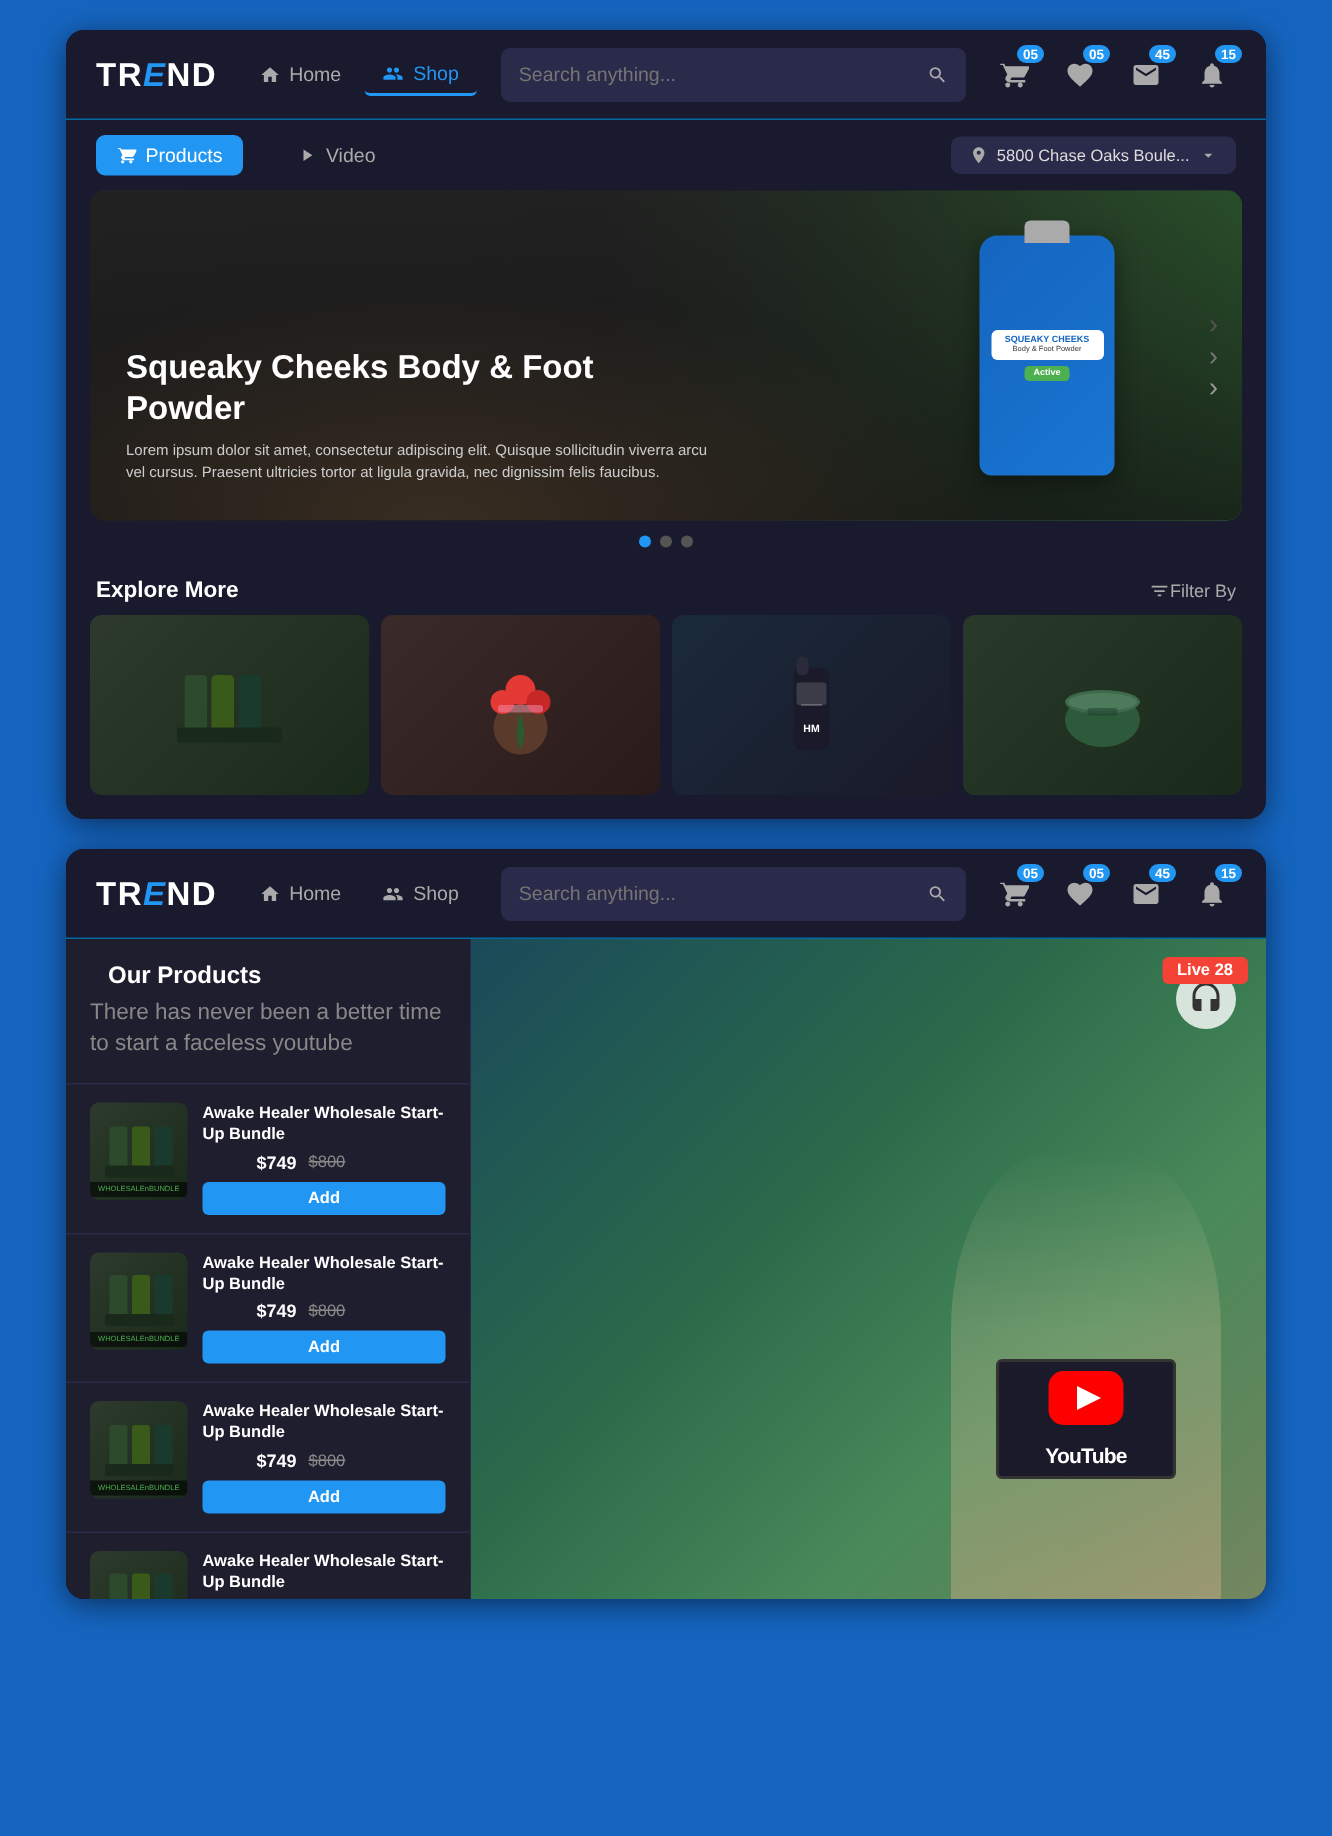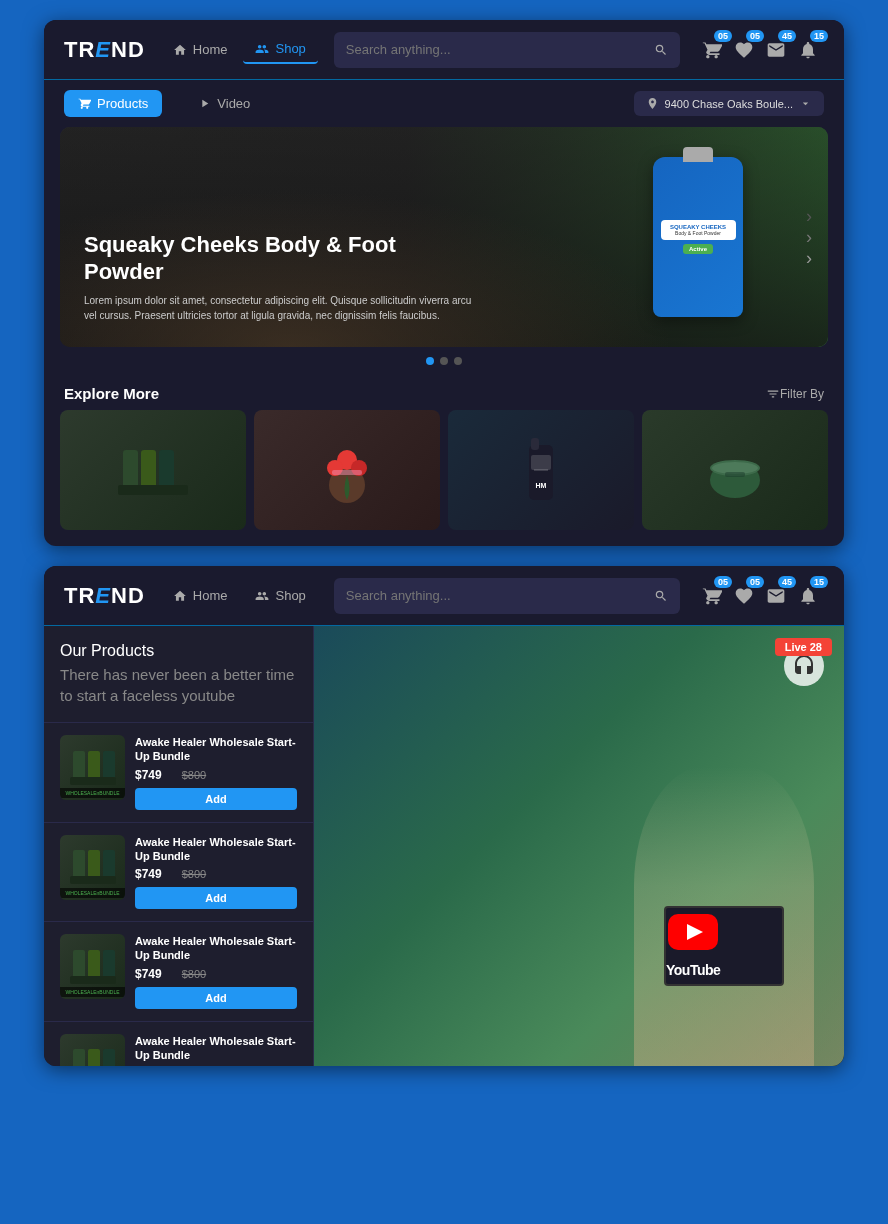--- a/index.html
+++ b/index.html
@@ -80,20 +80,21 @@
       border: none;
       outline: none;
       color: #aaa;
       font-size: 13px;
       flex: 1;
     }
     .search-bar svg { width: 14px; height: 14px; fill: #aaa; }
     .header-icons {
       display: flex;
       align-items: flex-start;
+      gap: 12px;
     }
     .icon-btn {
       position: relative;
       cursor: pointer;
       display: flex;
       align-items: center;
       justify-content: center;
       width: 32px;
       height: 32px;
     }
@@ -331,23 +332,24 @@
       flex-shrink: 0;
     }
     .products-sidebar::-webkit-scrollbar { width: 4px; }
     .products-sidebar::-webkit-scrollbar-track { background: #1e1e2e; }
     .products-sidebar::-webkit-scrollbar-thumb { background: #2a2a4a; }
     .sidebar-header {
       padding: 16px;
     }
     .sidebar-title {
       font-size: 16px;
-      font-weight: 400;
+      font-weight: 700;
       color: white;
       margin-bottom: 4px;
+      margin-left: 12px;
     }
     .sidebar-subtitle {
       font-size: 15px;
       color: #888;
       line-height: 1.4;
     }
     .product-item {
       display: flex;
       align-items: flex-start;
       gap: 10px;
@@ -383,22 +385,23 @@
     .product-name {
       font-size: 11px;
       font-weight: 600;
       color: white;
       line-height: 1.3;
       margin-bottom: 4px;
     }
     .product-pricing {
       display: flex;
       align-items: center;
-      gap: 20px;
+      gap: 8px;
       margin-bottom: 6px;
+      margin-left: 36px;
     }
     .price-new {
       font-size: 12px;
       font-weight: 700;
       color: white;
     }
     .price-old {
       font-size: 11px;
       color: #888;
       text-decoration: line-through;
@@ -546,21 +549,21 @@
         <svg viewBox="0 0 24 24" fill="#aaa">
             <path d="M8 5v14l11-7z"></path>
           </svg>
         <span>Video</span>
       </div>
     </div>
     <div class="location-btn">
       <svg viewBox="0 0 24 24">
           <path d="M12 2C8.13 2 5 5.13 5 9c0 5.25 7 13 7 13s7-7.75 7-13c0-3.87-3.13-7-7-7zm0 9.5c-1.38 0-2.5-1.12-2.5-2.5s1.12-2.5 2.5-2.5 2.5 1.12 2.5 2.5-1.12 2.5-2.5 2.5z"></path>
         </svg>
-      <span>9400 Chase Oaks Boule...</span>
+      <span>5800 Chase Oaks Boule...</span>
       <svg viewBox="0 0 24 24" fill="#aaa" width="12" height="12">
           <path d="M7 10l5 5 5-5z"></path>
         </svg>
     </div>
   </div>
 
   <div class="banner">
     <div class="banner-bg">
       <div class="banner-people"></div>
     </div>
@@ -790,21 +793,21 @@
     </div>
 
     <div class="video-side">
       <div class="live-badge">Live 28</div>
       <div class="video-thumbnail">
 
         <div style="position:absolute;inset:0;background:linear-gradient(135deg, #1a4a5a 0%, #2a6a4a 40%, #4a8a5a 70%, rgba(255,200,150,0.3) 100%);"></div>
 
         <div style="position:absolute;bottom:0;right:30px;width:180px;height:300px;background:linear-gradient(to top, rgba(220,180,140,0.4) 0%, rgba(255,220,180,0.2) 60%, transparent 100%);border-radius:40% 40% 0 0;"></div>
 
-        <div style="position:absolute;bottom:80px;right:60px;width:120px;height:80px;background:#1a1a2a;border-radius:4px;display:flex;align-items:center;justify-content:flex-start;border:2px solid #333;">
+        <div style="position:absolute;bottom:80px;right:60px;width:120px;height:80px;background:#1a1a2a;border-radius:4px;display:flex;align-items:center;justify-content:center;border:2px solid #333;">
           <div class="youtube-logo-container">
             <div class="youtube-play"></div>
             <div class="youtube-text" style="font-size:14px;">YouTube</div>
           </div>
         </div>
 
         <div style="position:absolute;top:20px;right:20px;width:40px;height:40px;border-radius:50%;background:rgba(255,255,255,0.8);display:flex;align-items:center;justify-content:center;">
           <svg width="24" height="24" viewBox="0 0 24 24" fill="#333">
               <path d="M12 1c-4.97 0-9 4.03-9 9v7c0 1.66 1.34 3 3 3h3v-8H5v-2c0-3.87 3.13-7 7-7s7 3.13 7 7v2h-4v8h3c1.66 0 3-1.34 3-3v-7c0-4.97-4.03-9-9-9z"></path>
             </svg>

